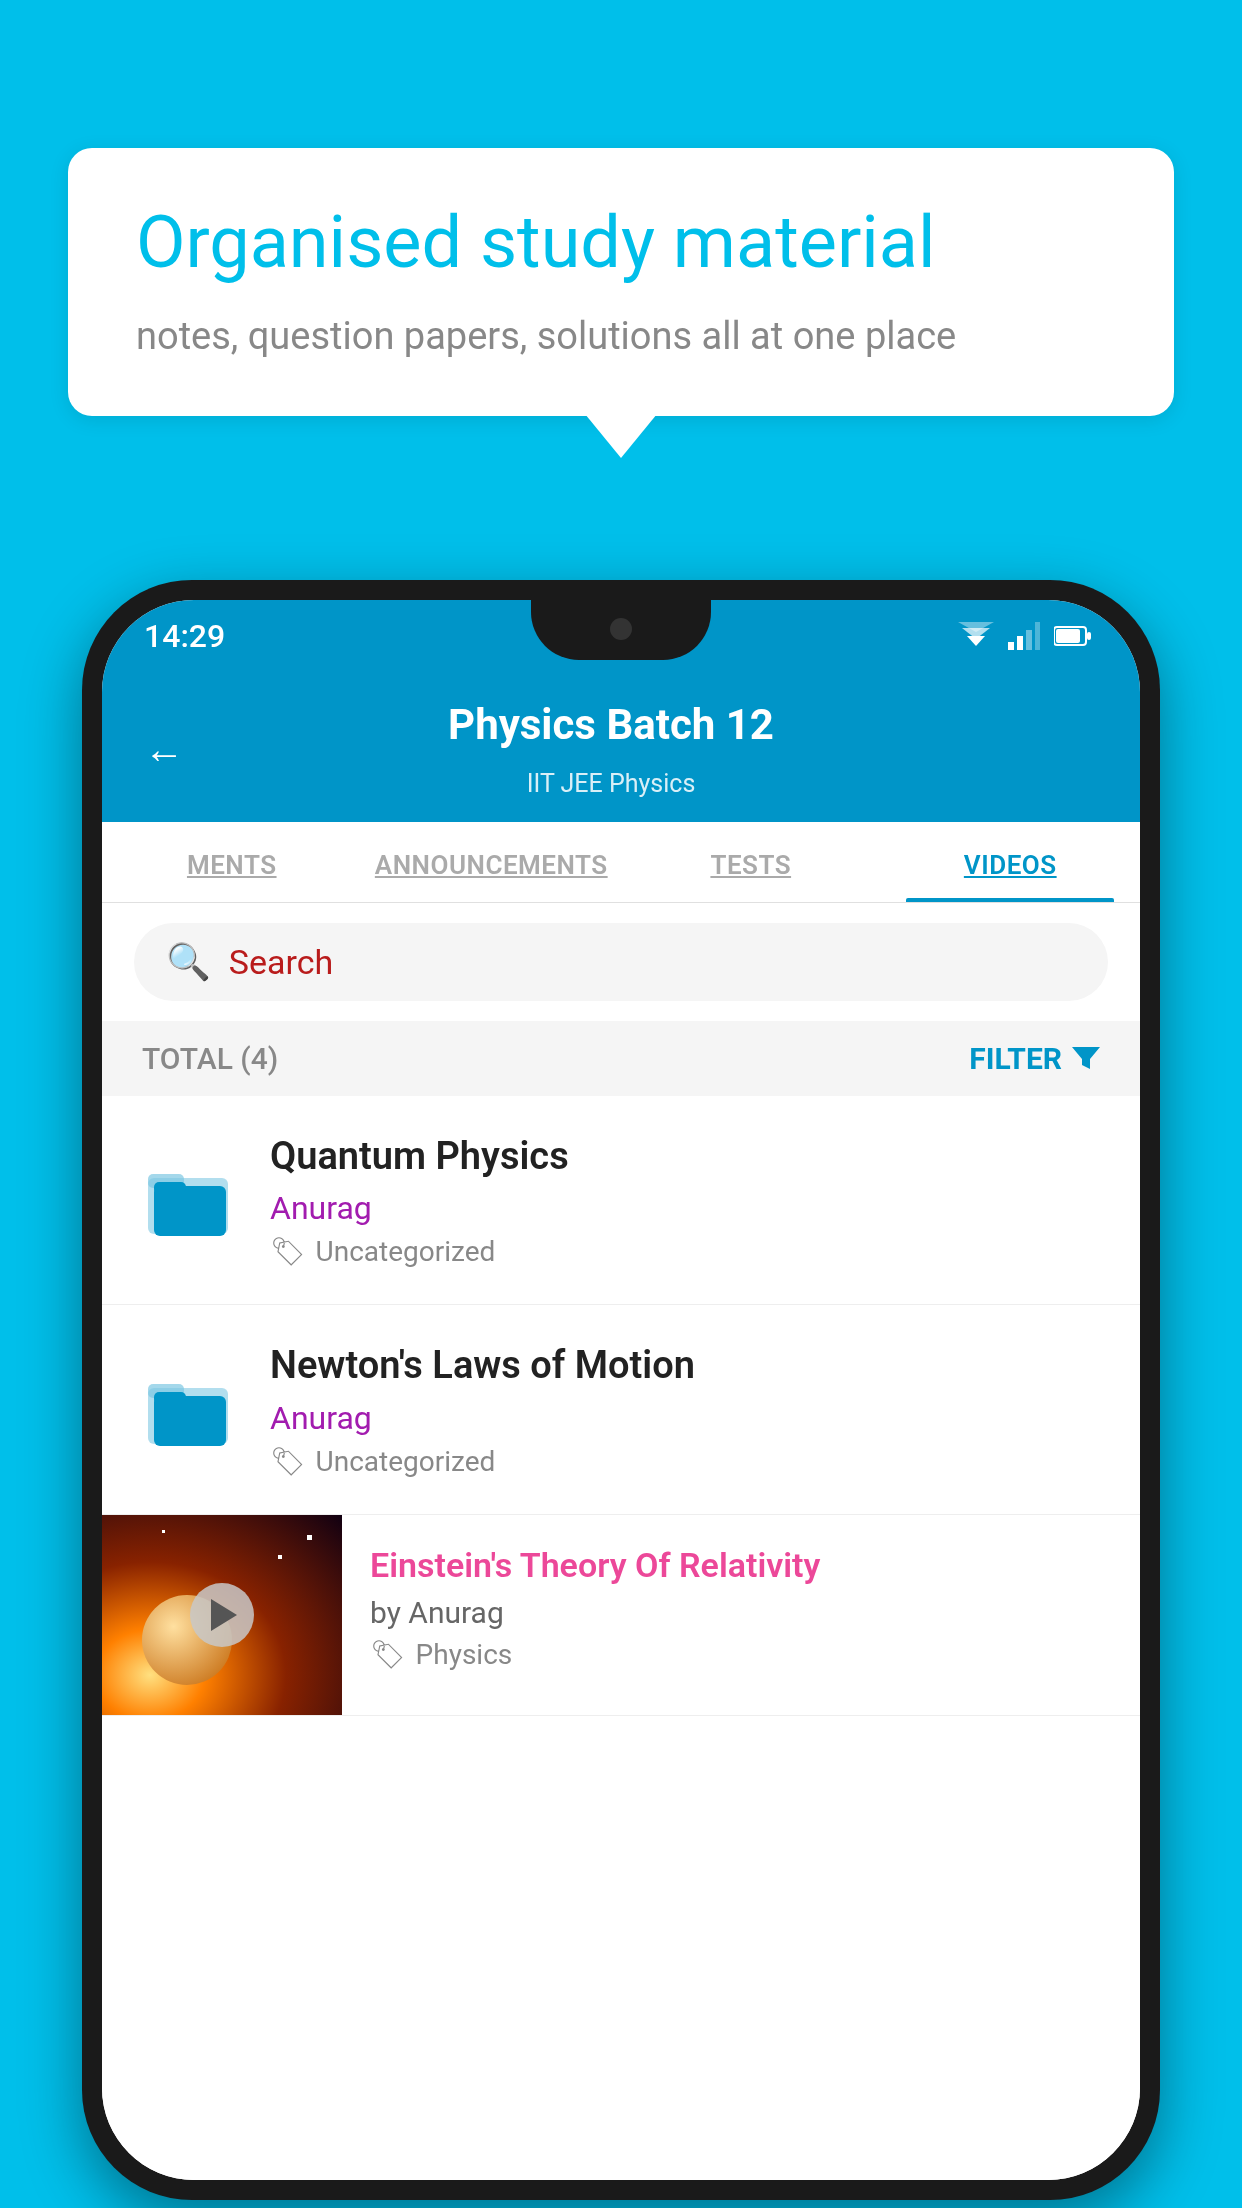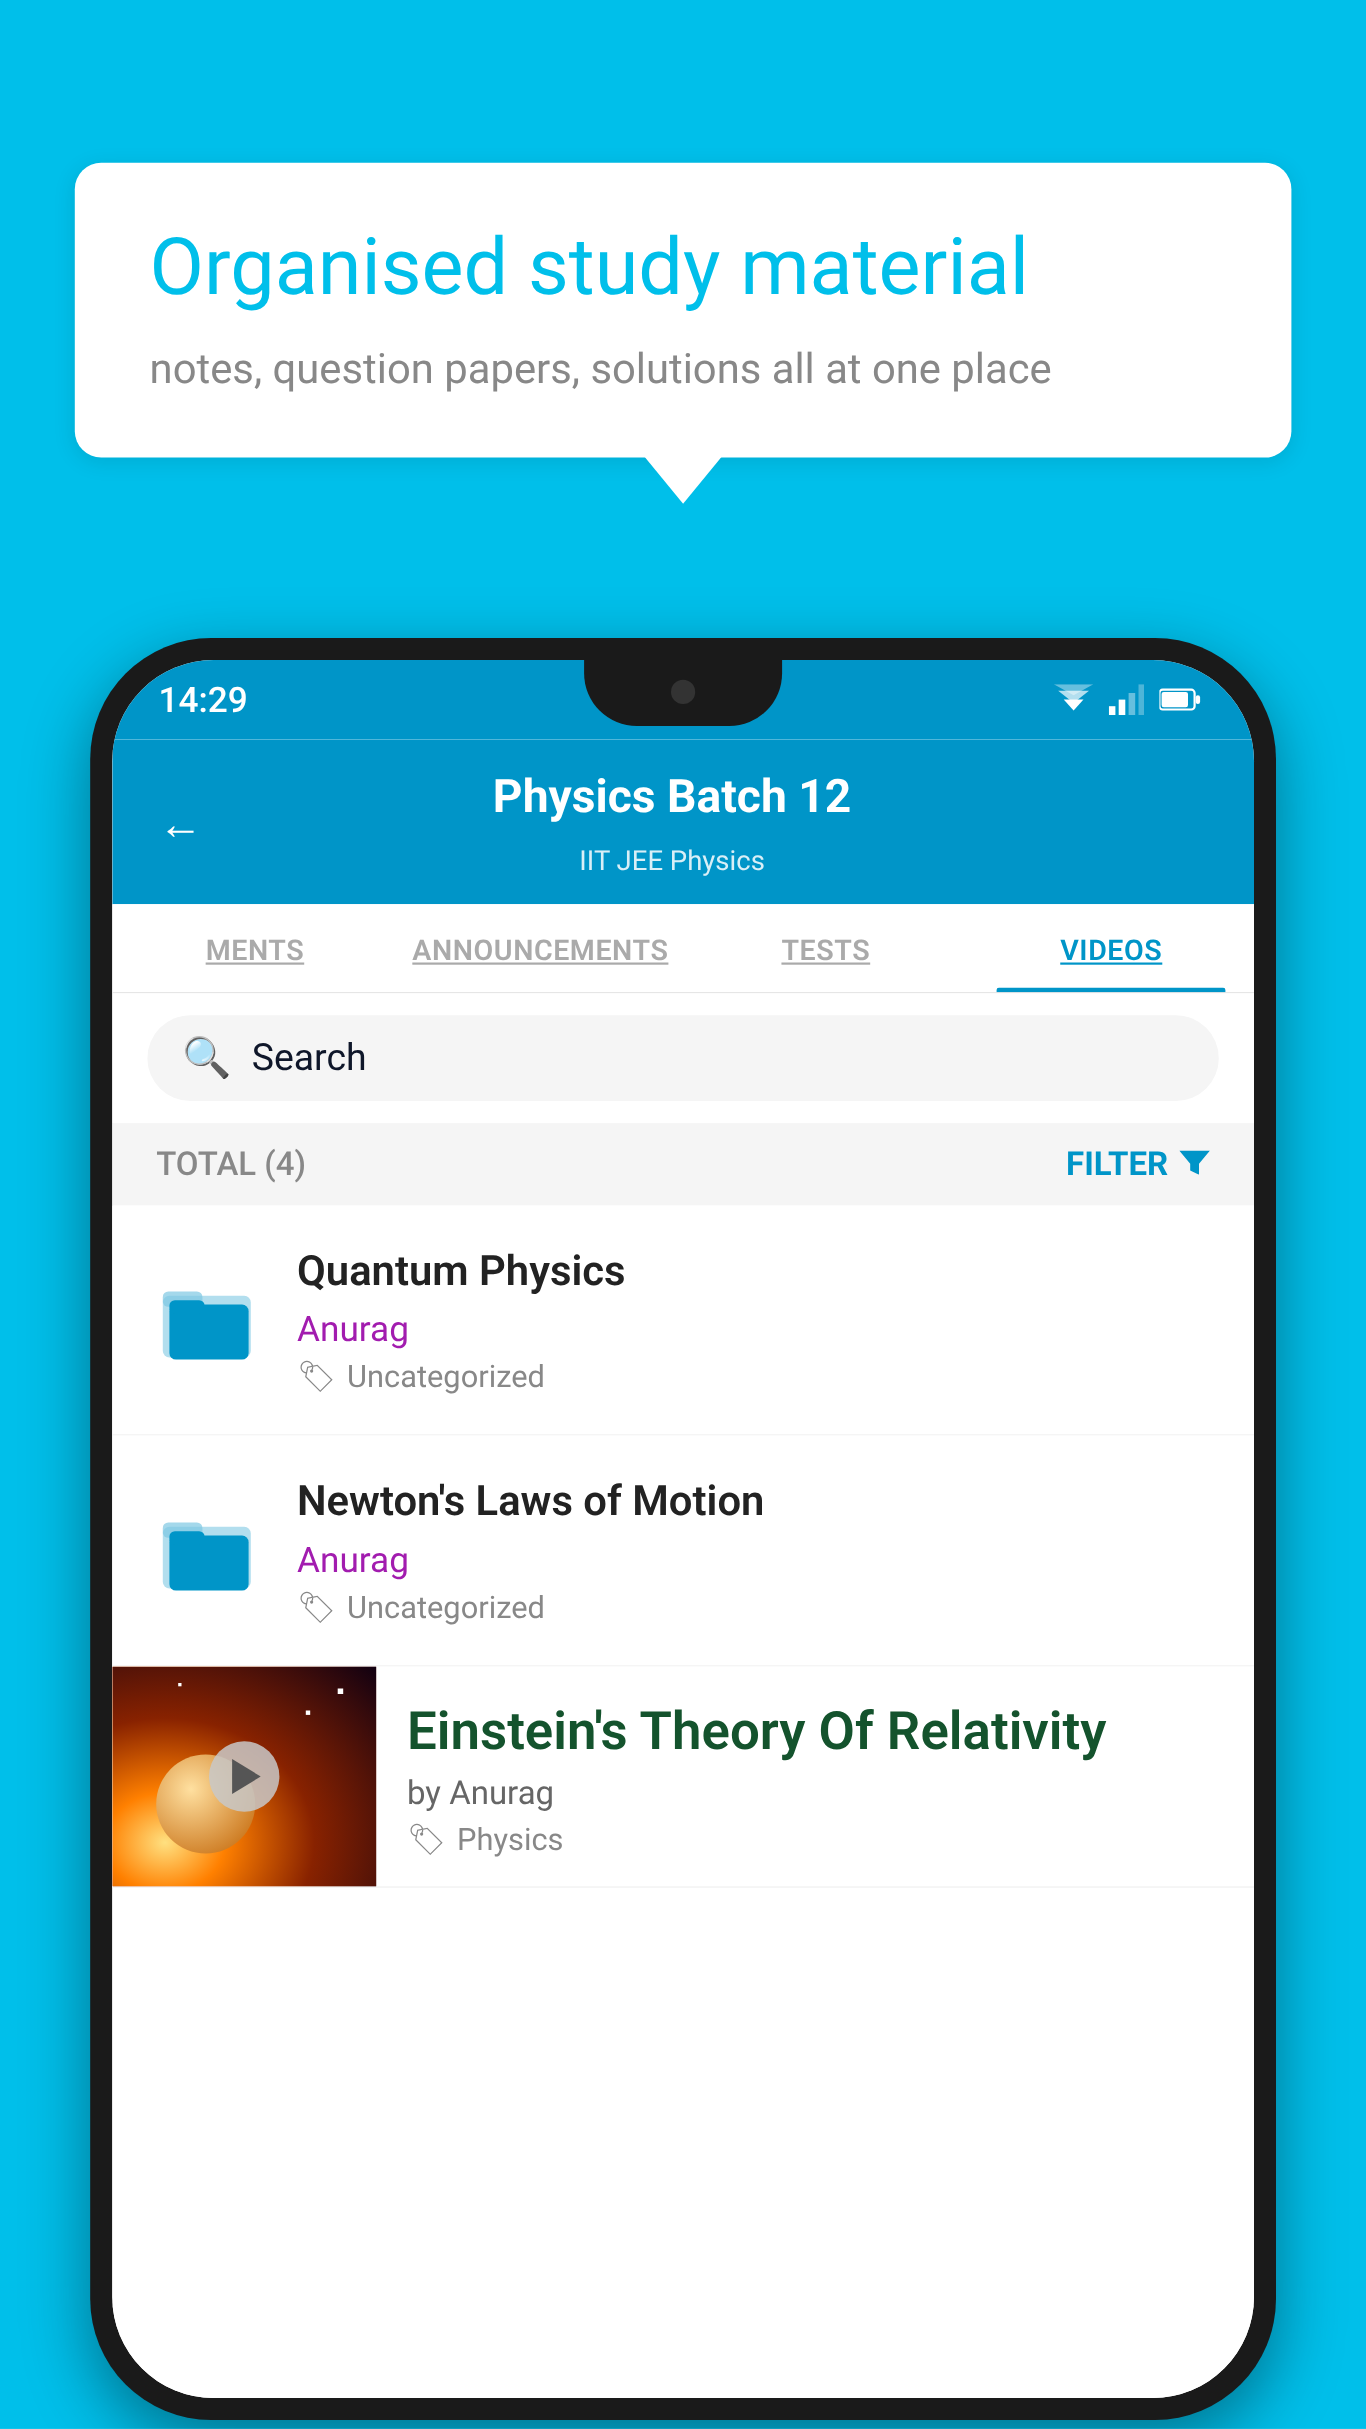--- a/index.html
+++ b/index.html
@@ -236,21 +236,21 @@
       padding: 18px 32px;
       gap: 18px;
     }
 
     .search-icon-wrap {
       color: #999;
       font-size: 36px;
     }
 
     .search-placeholder {
-      color: #0f172a;
+      color: #b91c1c;
       font-size: 34px;
     }
 
     
     .filter-bar {
       background: #f5f5f5;
       padding: 20px 40px;
       display: flex;
       align-items: center;
       justify-content: space-between;
@@ -381,22 +381,22 @@
       border-left: 26px solid #555;
       margin-left: 4px;
     }
 
     .thumb-info {
       flex: 1;
       padding: 28px 28px 20px;
     }
 
     .thumb-title {
-      color: #14532d;
-      font-size: 48px;
+      color: #ec4899;
+      font-size: 34px;
       font-weight: 600;
       margin-bottom: 8px;
       line-height: 1.3;
     }
 
     .thumb-author {
       color: #666;
       font-size: 30px;
       margin-bottom: 8px;
     }

